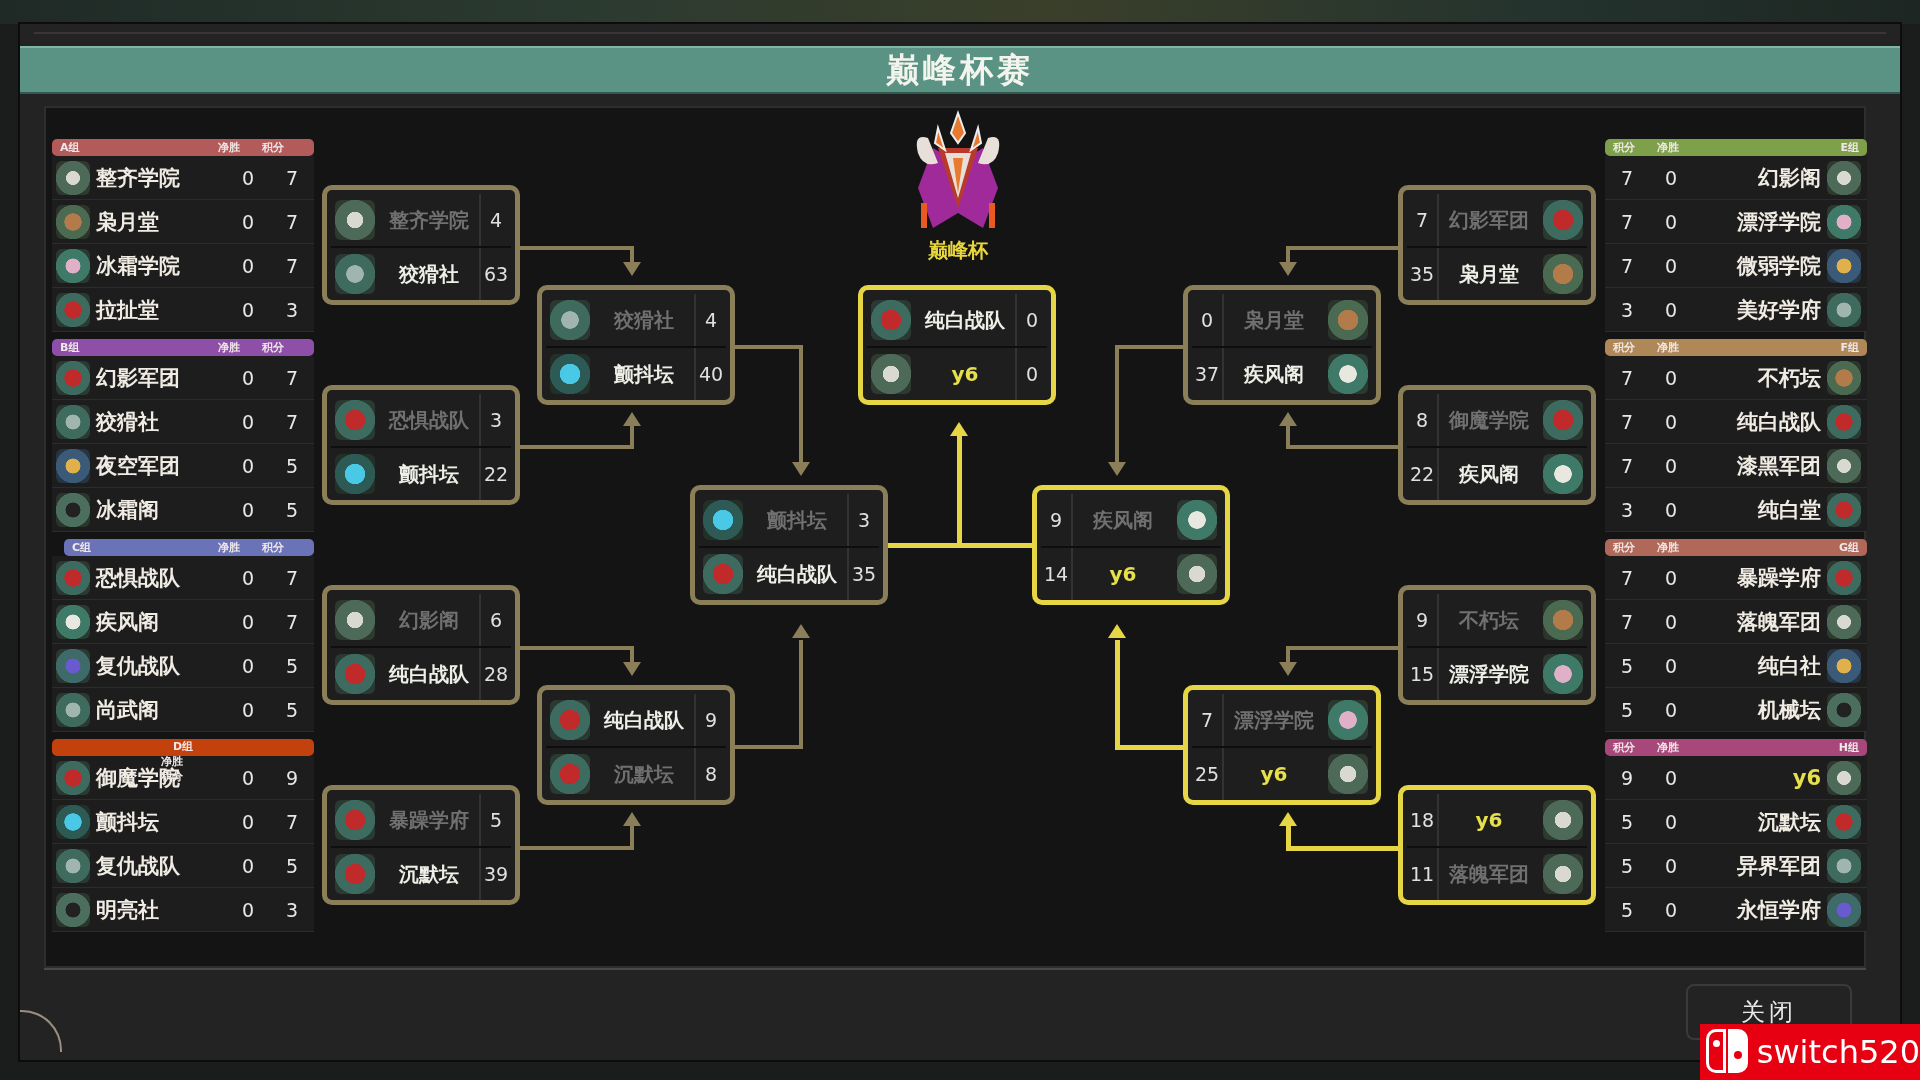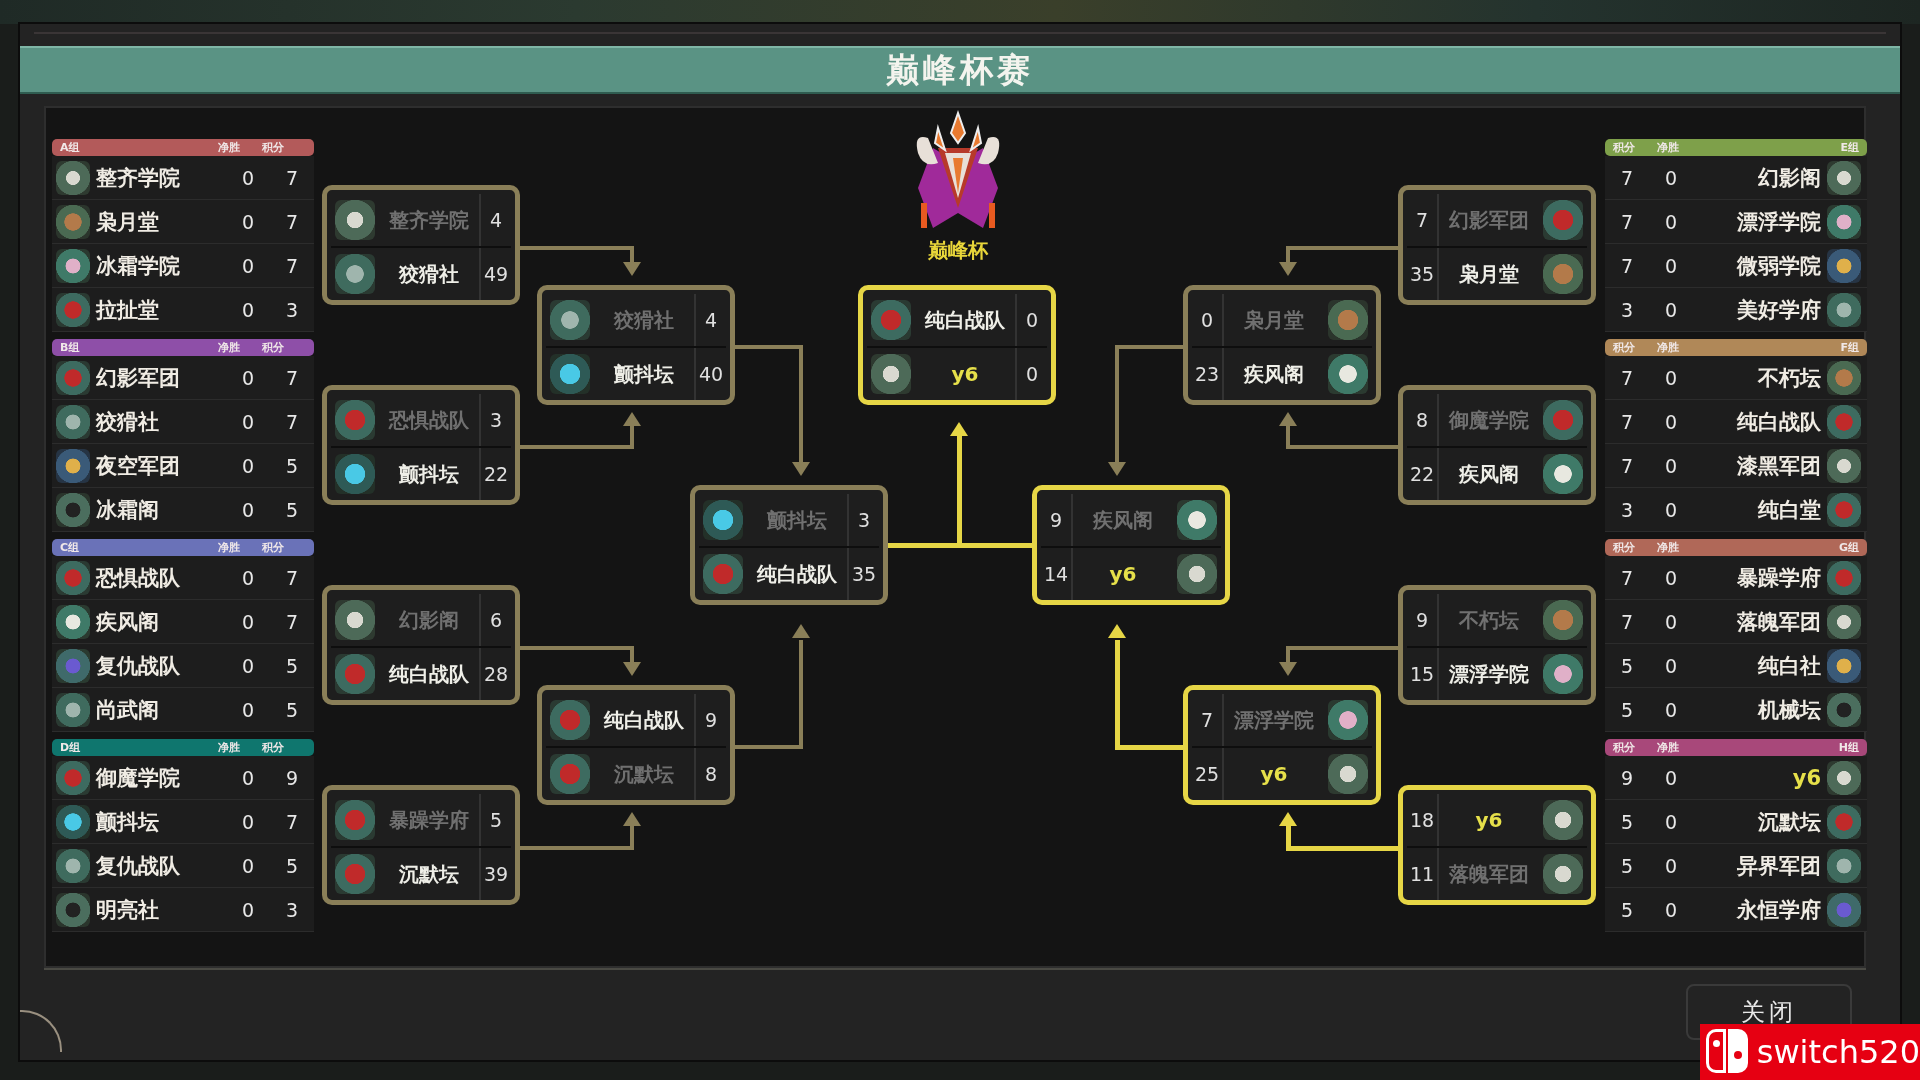--- a/index.html
+++ b/index.html
@@ -141,21 +141,21 @@
     </div>
   <div class="group-row">
       <span class="emb e-dark"></span>
       <span class="tname">冰霜阁</span>
       <span class="num">0</span>
       <span class="num">5</span>
     </div>
 </div>
 
 <div class="group" style="left:52px;top:539px;">
-  <div class="group-header" style="background:#6a72b8;">
+  <div class="group-header" style="background:#6a72b8;margin-left:12px;">
       <span class="g-name">C组</span>
       <span class="g-col">净胜</span>
       <span class="g-col">积分</span>
     </div>
   <div class="group-row">
       <span class="emb e-red"></span>
       <span class="tname">恐惧战队</span>
       <span class="num">0</span>
       <span class="num">7</span>
     </div>
@@ -173,21 +173,21 @@
     </div>
   <div class="group-row">
       <span class="emb e-teal"></span>
       <span class="tname">尚武阁</span>
       <span class="num">0</span>
       <span class="num">5</span>
     </div>
 </div>
 
 <div class="group" style="left:52px;top:739px;">
-  <div class="group-header" style="background:#0f766e;">
+  <div class="group-header" style="background:#c2410c;flex-direction:column;">
       <span class="g-name">D组</span>
       <span class="g-col">净胜</span>
       <span class="g-col">积分</span>
     </div>
   <div class="group-row">
       <span class="emb e-red"></span>
       <span class="tname">御魔学院</span>
       <span class="num">0</span>
       <span class="num">9</span>
     </div>
@@ -402,21 +402,21 @@
 
 <div class="match" style="left:322px;top:185px;">
   <div class="slot">
       <span class="emb e-me"></span>
       <span class="tn loser">整齐学院</span>
       <span class="sc">4</span>
     </div>
   <div class="slot">
       <span class="emb e-teal"></span>
       <span class="tn">狡猾社</span>
-      <span class="sc">49</span>
+      <span class="sc">63</span>
     </div>
 </div>
 <div class="match" style="left:322px;top:385px;">
   <div class="slot">
       <span class="emb e-red"></span>
       <span class="tn loser">恐惧战队</span>
       <span class="sc">3</span>
     </div>
   <div class="slot">
       <span class="emb e-blue"></span>
@@ -515,21 +515,21 @@
 
 <div class="match rev" style="left:1183px;top:285px;">
   <div class="slot">
       <span class="emb e-lion"></span>
       <span class="tn loser">枭月堂</span>
       <span class="sc">0</span>
     </div>
   <div class="slot">
       <span class="emb e-deer"></span>
       <span class="tn">疾风阁</span>
-      <span class="sc">23</span>
+      <span class="sc">37</span>
     </div>
 </div>
 <div class="match hl rev" style="left:1183px;top:685px;">
   <div class="slot">
       <span class="emb e-pink"></span>
       <span class="tn loser">漂浮学院</span>
       <span class="sc">7</span>
     </div>
   <div class="slot">
       <span class="emb e-me"></span>

